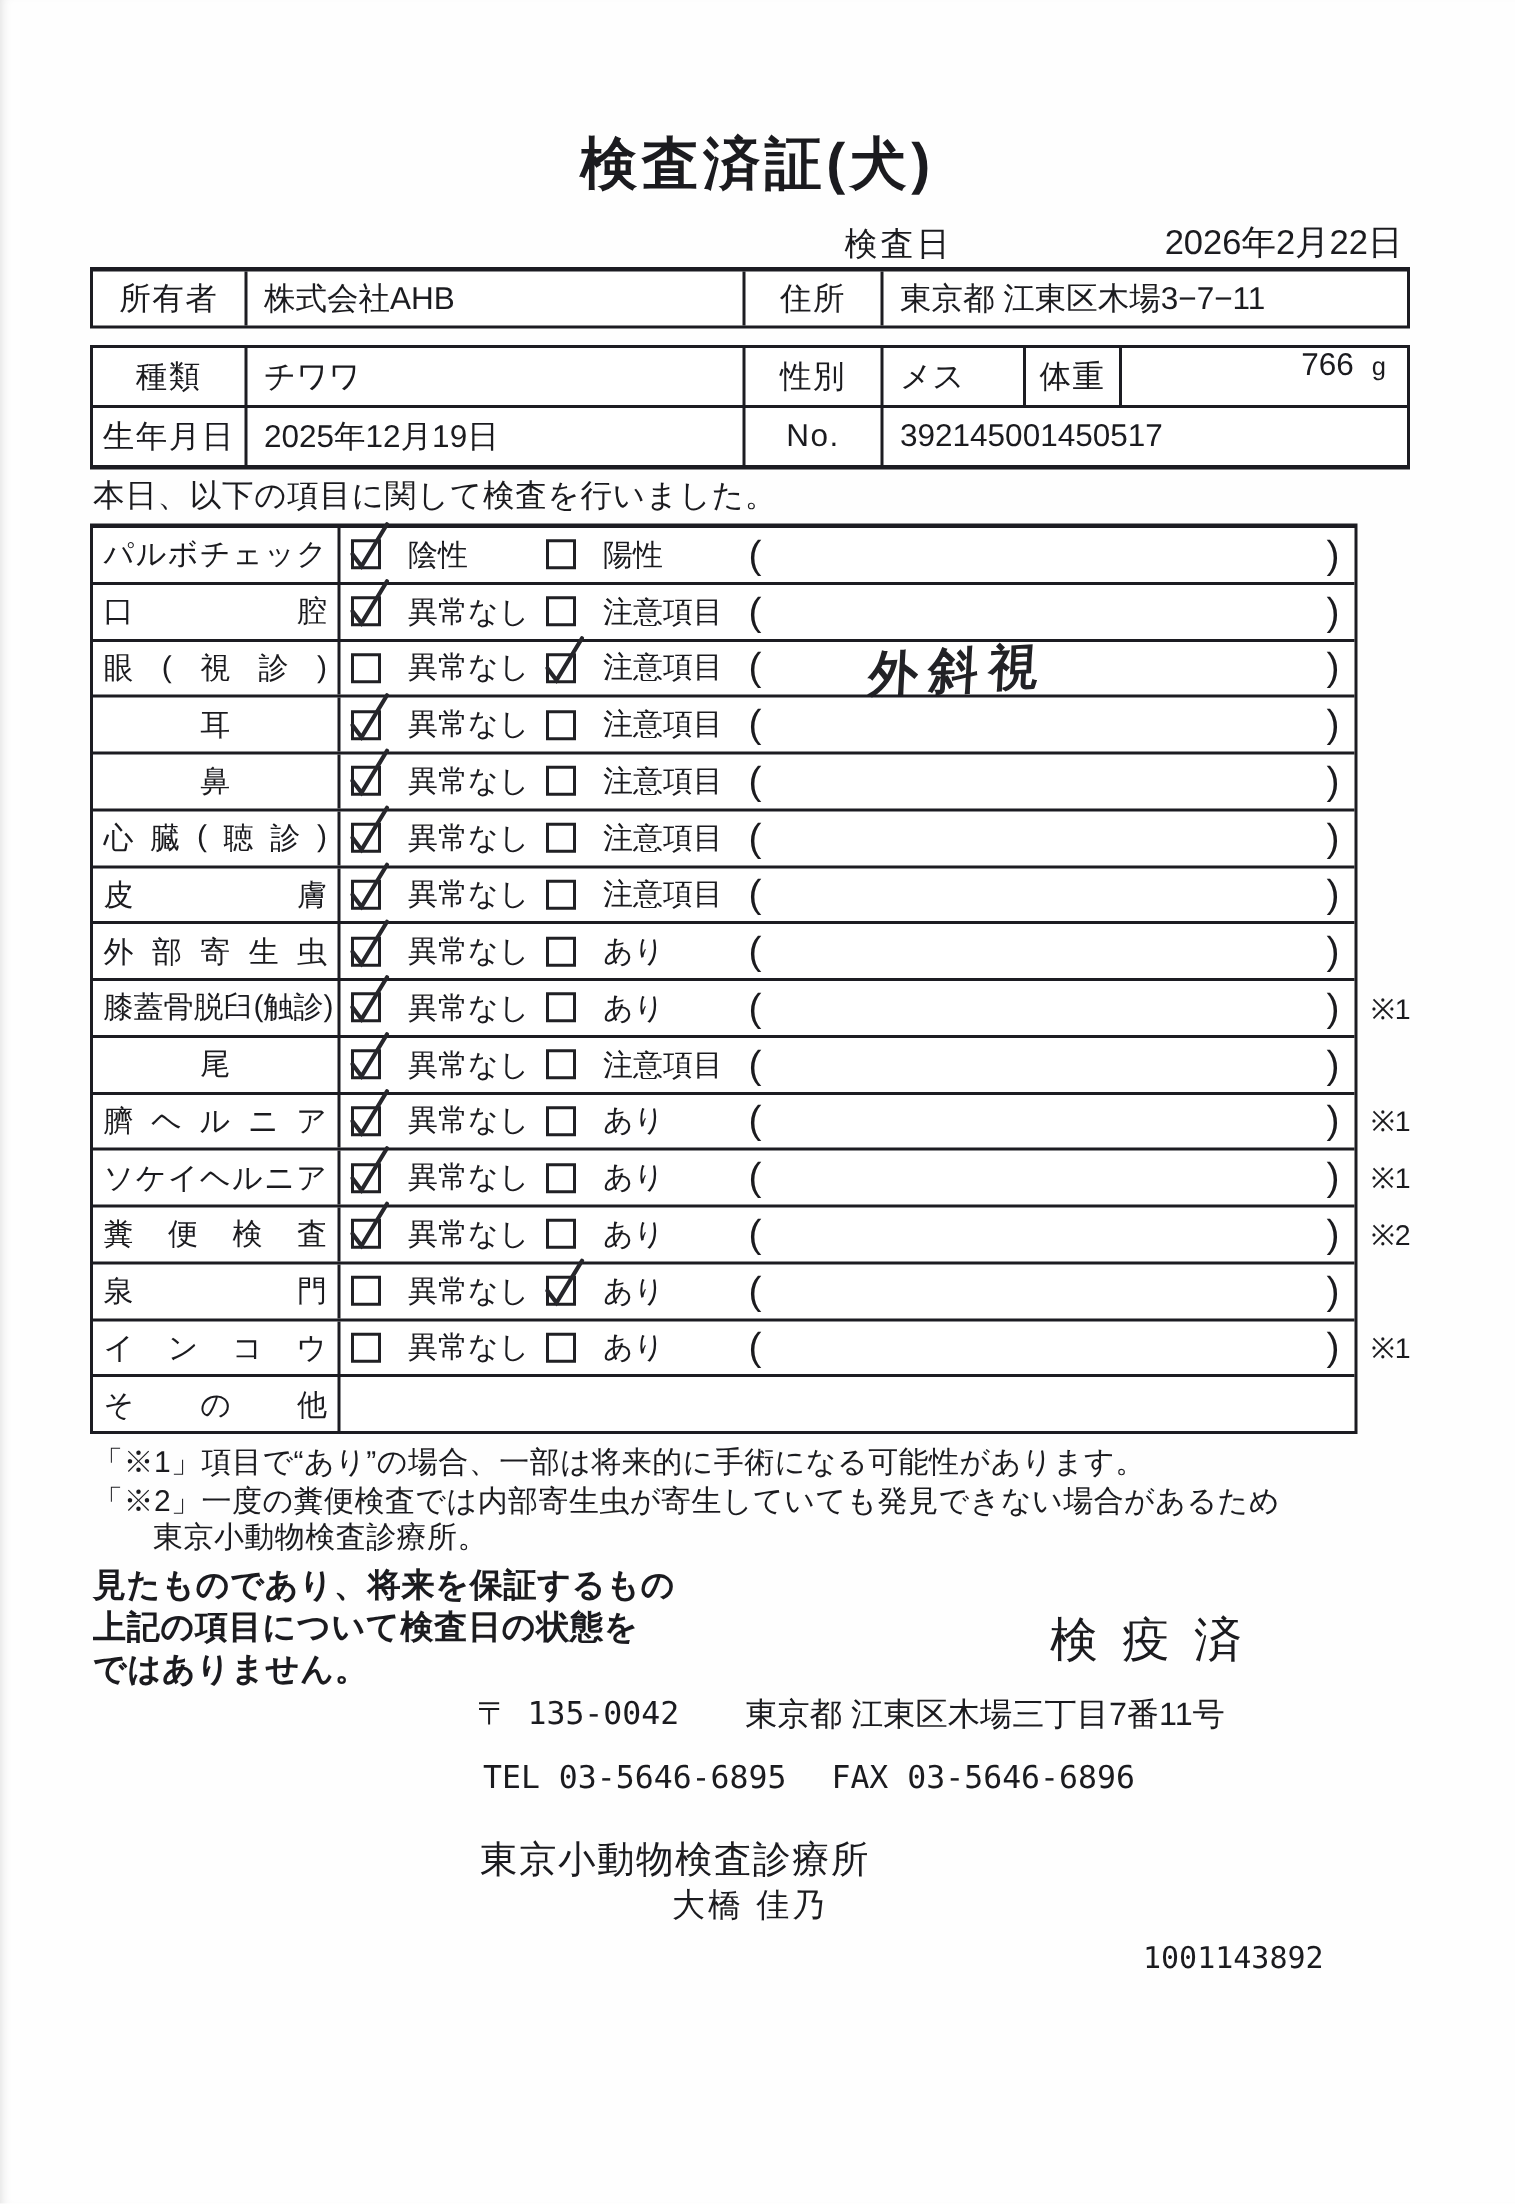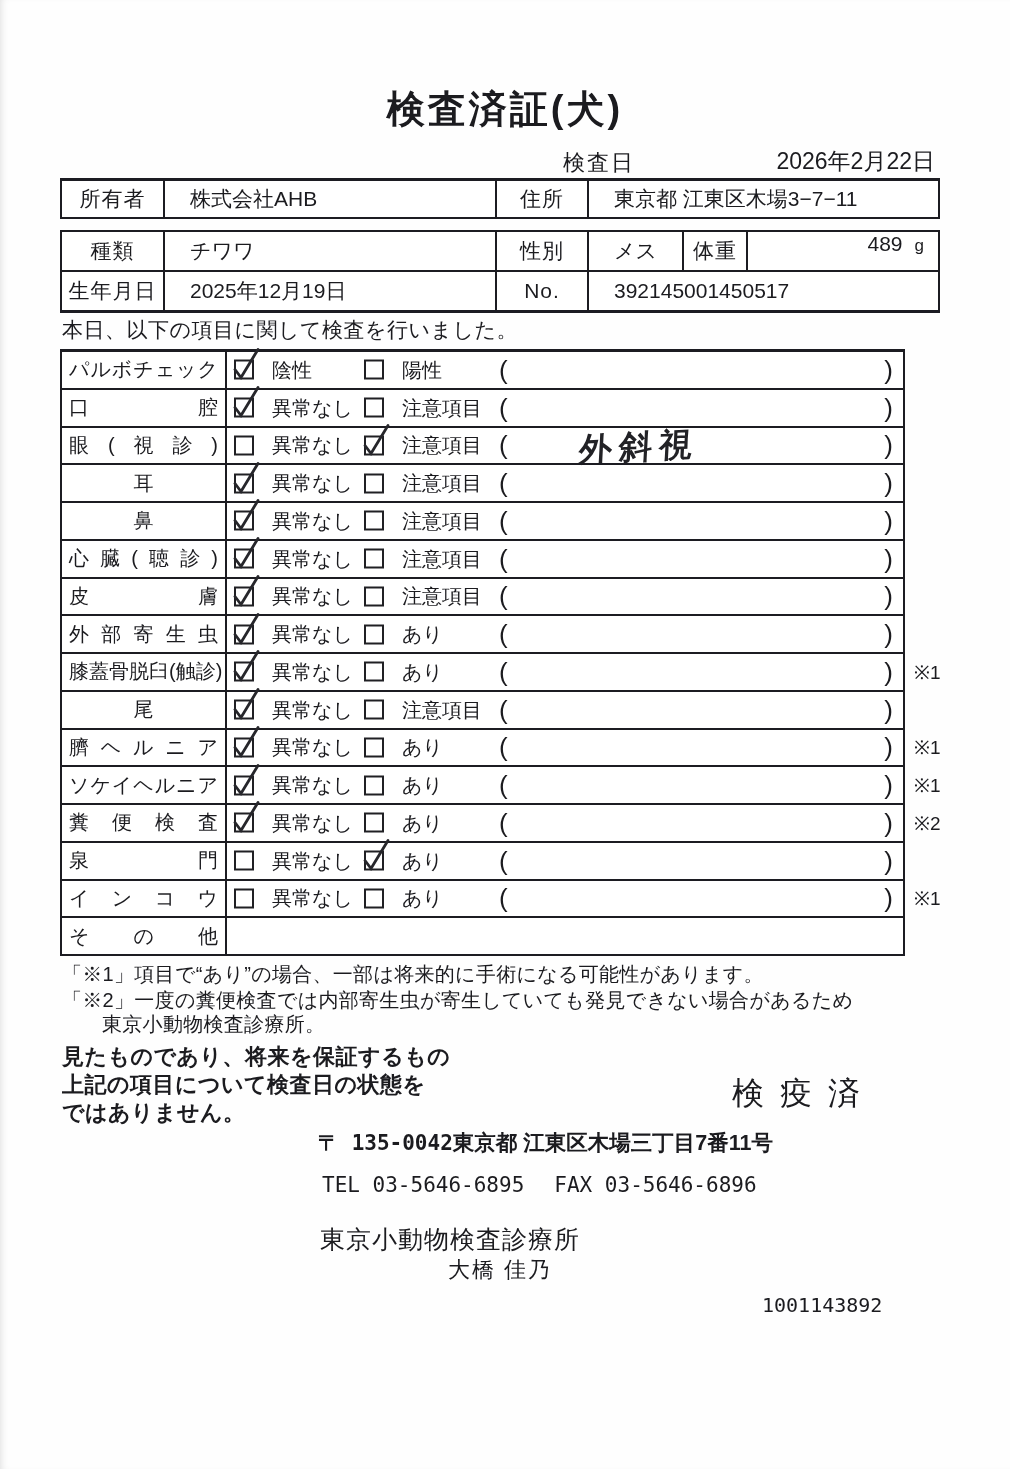--- a/index.html
+++ b/index.html
@@ -11,21 +11,21 @@
   .abs{position:absolute;}
   
   .title{top:84px;left:0;width:100%;text-align:center;font-size:38px;font-weight:700;letter-spacing:3px;}
   
   .insp-label{top:148px;left:563px;font-size:22px;letter-spacing:2px;}
   .insp-date{top:146px;left:700px;width:235px;text-align:right;font-size:23px;}
   
   .htable{display:flex;border:2px solid #1c1c22;border-top-width:3px;background:#fff;box-sizing:border-box;}
   .hcell{box-sizing:border-box;display:flex;align-items:center;font-size:21px;}
   .hcell.lbl{justify-content:center;letter-spacing:1px;}
-  .hcell.val{padding-left:25px;}
+  .hcell.val{padding-left:11px;}
   .hcell + .hcell{border-left:2px solid #1c1c22;}
   .owner-table{top:178px;left:60px;width:880px;height:41px;}
   .pet-table{top:230px;left:60px;width:880px;height:83px;flex-direction:column;border-top-width:2px;border-bottom-width:3px;}
   .prow{display:flex;flex:1;}
   .prow + .prow{border-top:2px solid #1c1c22;}
   .weight-val{justify-content:flex-end;padding-right:14px;gap:12px;align-items:baseline;}
   .weight-unit{font-size:17px;}
   
   .statement{top:316px;left:62px;font-size:21px;letter-spacing:0.5px;}
   
@@ -49,23 +49,23 @@
     transform:rotate(-3deg) skewX(-6deg);color:#222226;white-space:nowrap;}
   .remark{position:absolute;left:687px;top:50%;transform:translateY(-50%);font-size:19px;white-space:nowrap;}
   
   .note{left:62px;font-size:20px;letter-spacing:0.3px;}
   .n1{top:961px;}
   .n2{top:987px;}
   .n3{top:1011px;left:102px;}
   
   .disclaimer{top:1043px;left:62px;font-size:22px;font-weight:600;line-height:28px;letter-spacing:0.5px;}
   
-  .stamp{top:1072px;left:700px;font-family:"Liberation Serif",serif;font-size:32px;letter-spacing:16px;white-space:nowrap;margin-left:32px;}
-  
-  .postal-line{top:1128px;left:318px;display:flex;align-items:center;font-weight:bold;}
+  .stamp{top:1072px;left:700px;font-family:"Liberation Serif",serif;font-size:32px;letter-spacing:16px;white-space:nowrap;}
+  
+  .postal-line{top:1128px;left:318px;display:flex;gap:44px;align-items:flex-start;}
   .postal{font-family:"DejaVu Sans Mono",monospace;font-size:21px;}
   .clinic-addr{font-size:21.5px;}
   .tel-line{top:1173px;left:322px;display:flex;gap:30px;font-family:"DejaVu Sans Mono",monospace;font-size:21px;}
   .clinic-name{top:1223px;left:320px;font-size:25px;letter-spacing:1px;}
   .examiner{top:1255px;left:448px;font-size:22px;letter-spacing:2px;}
   .serial{top:1293px;left:762px;font-family:"DejaVu Sans Mono",monospace;font-size:20px;}
 </style>
 </head>
 <body>
 
@@ -84,21 +84,21 @@
   </div>
 
   <div class="abs htable pet-table">
     <div class="prow">
       <div class="hcell lbl" style="width:101px">種類</div>
       <div class="hcell val" style="width:332px">チワワ</div>
       <div class="hcell lbl" style="width:92px">性別</div>
       <div class="hcell val" style="width:95px">メス</div>
       <div class="hcell lbl" style="width:64px">体重</div>
       <div class="hcell weight-val" style="flex:1">
-        <span>489</span>
+        <span>766</span>
         <span class="weight-unit">g</span>
       </div>
     </div>
     <div class="prow">
       <div class="hcell lbl" style="width:101px">生年月日</div>
       <div class="hcell val" style="width:332px">2025年12月19日</div>
       <div class="hcell lbl" style="width:92px">No.</div>
       <div class="hcell val" style="flex:1">392145001450517</div>
     </div>
   </div>

